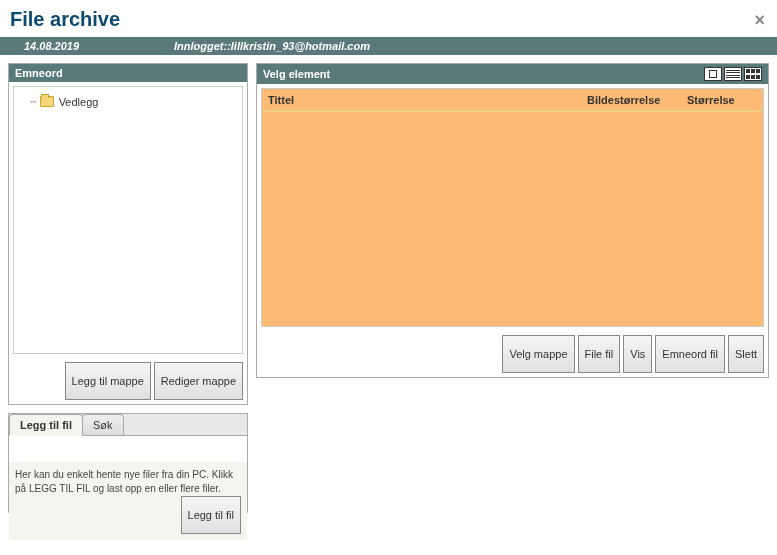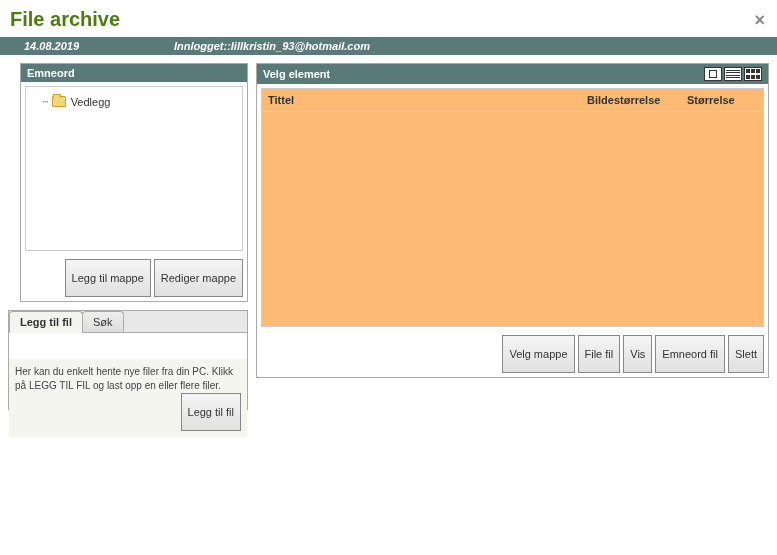--- a/index.html
+++ b/index.html
@@ -14,21 +14,21 @@
   }
   .header {
     display: flex;
     justify-content: space-between;
     align-items: center;
     padding: 8px 12px 6px 10px;
   }
   .header h1 {
     font-size: 20px;
     font-weight: bold;
-    color: #4d7c0f;
+    color: #0c4a6e;
   }
   .close-x {
     font-size: 18px;
     color: #888;
     cursor: pointer;
     font-weight: bold;
     line-height: 1;
   }
   .status-bar {
     background: #5a7a7a;
@@ -46,21 +46,21 @@
     padding: 8px;
   }
   .left-col { width: 240px; display: flex; flex-direction: column; }
   .right-col { flex: 1; display: flex; flex-direction: column; }
   .panel {
     border: 1px solid #aaa;
     background: #fff;
     display: flex;
     flex-direction: column;
   }
-  .panel-left-top { height: 239px; margin-left: 12px; }
+  .panel-left-top { height: 342px; }
   .panel-header {
     background: #5a7a7a;
     color: #fff;
     font-size: 11px;
     font-weight: bold;
     padding: 3px 6px;
     display: flex;
     align-items: center;
     justify-content: space-between;
   }

